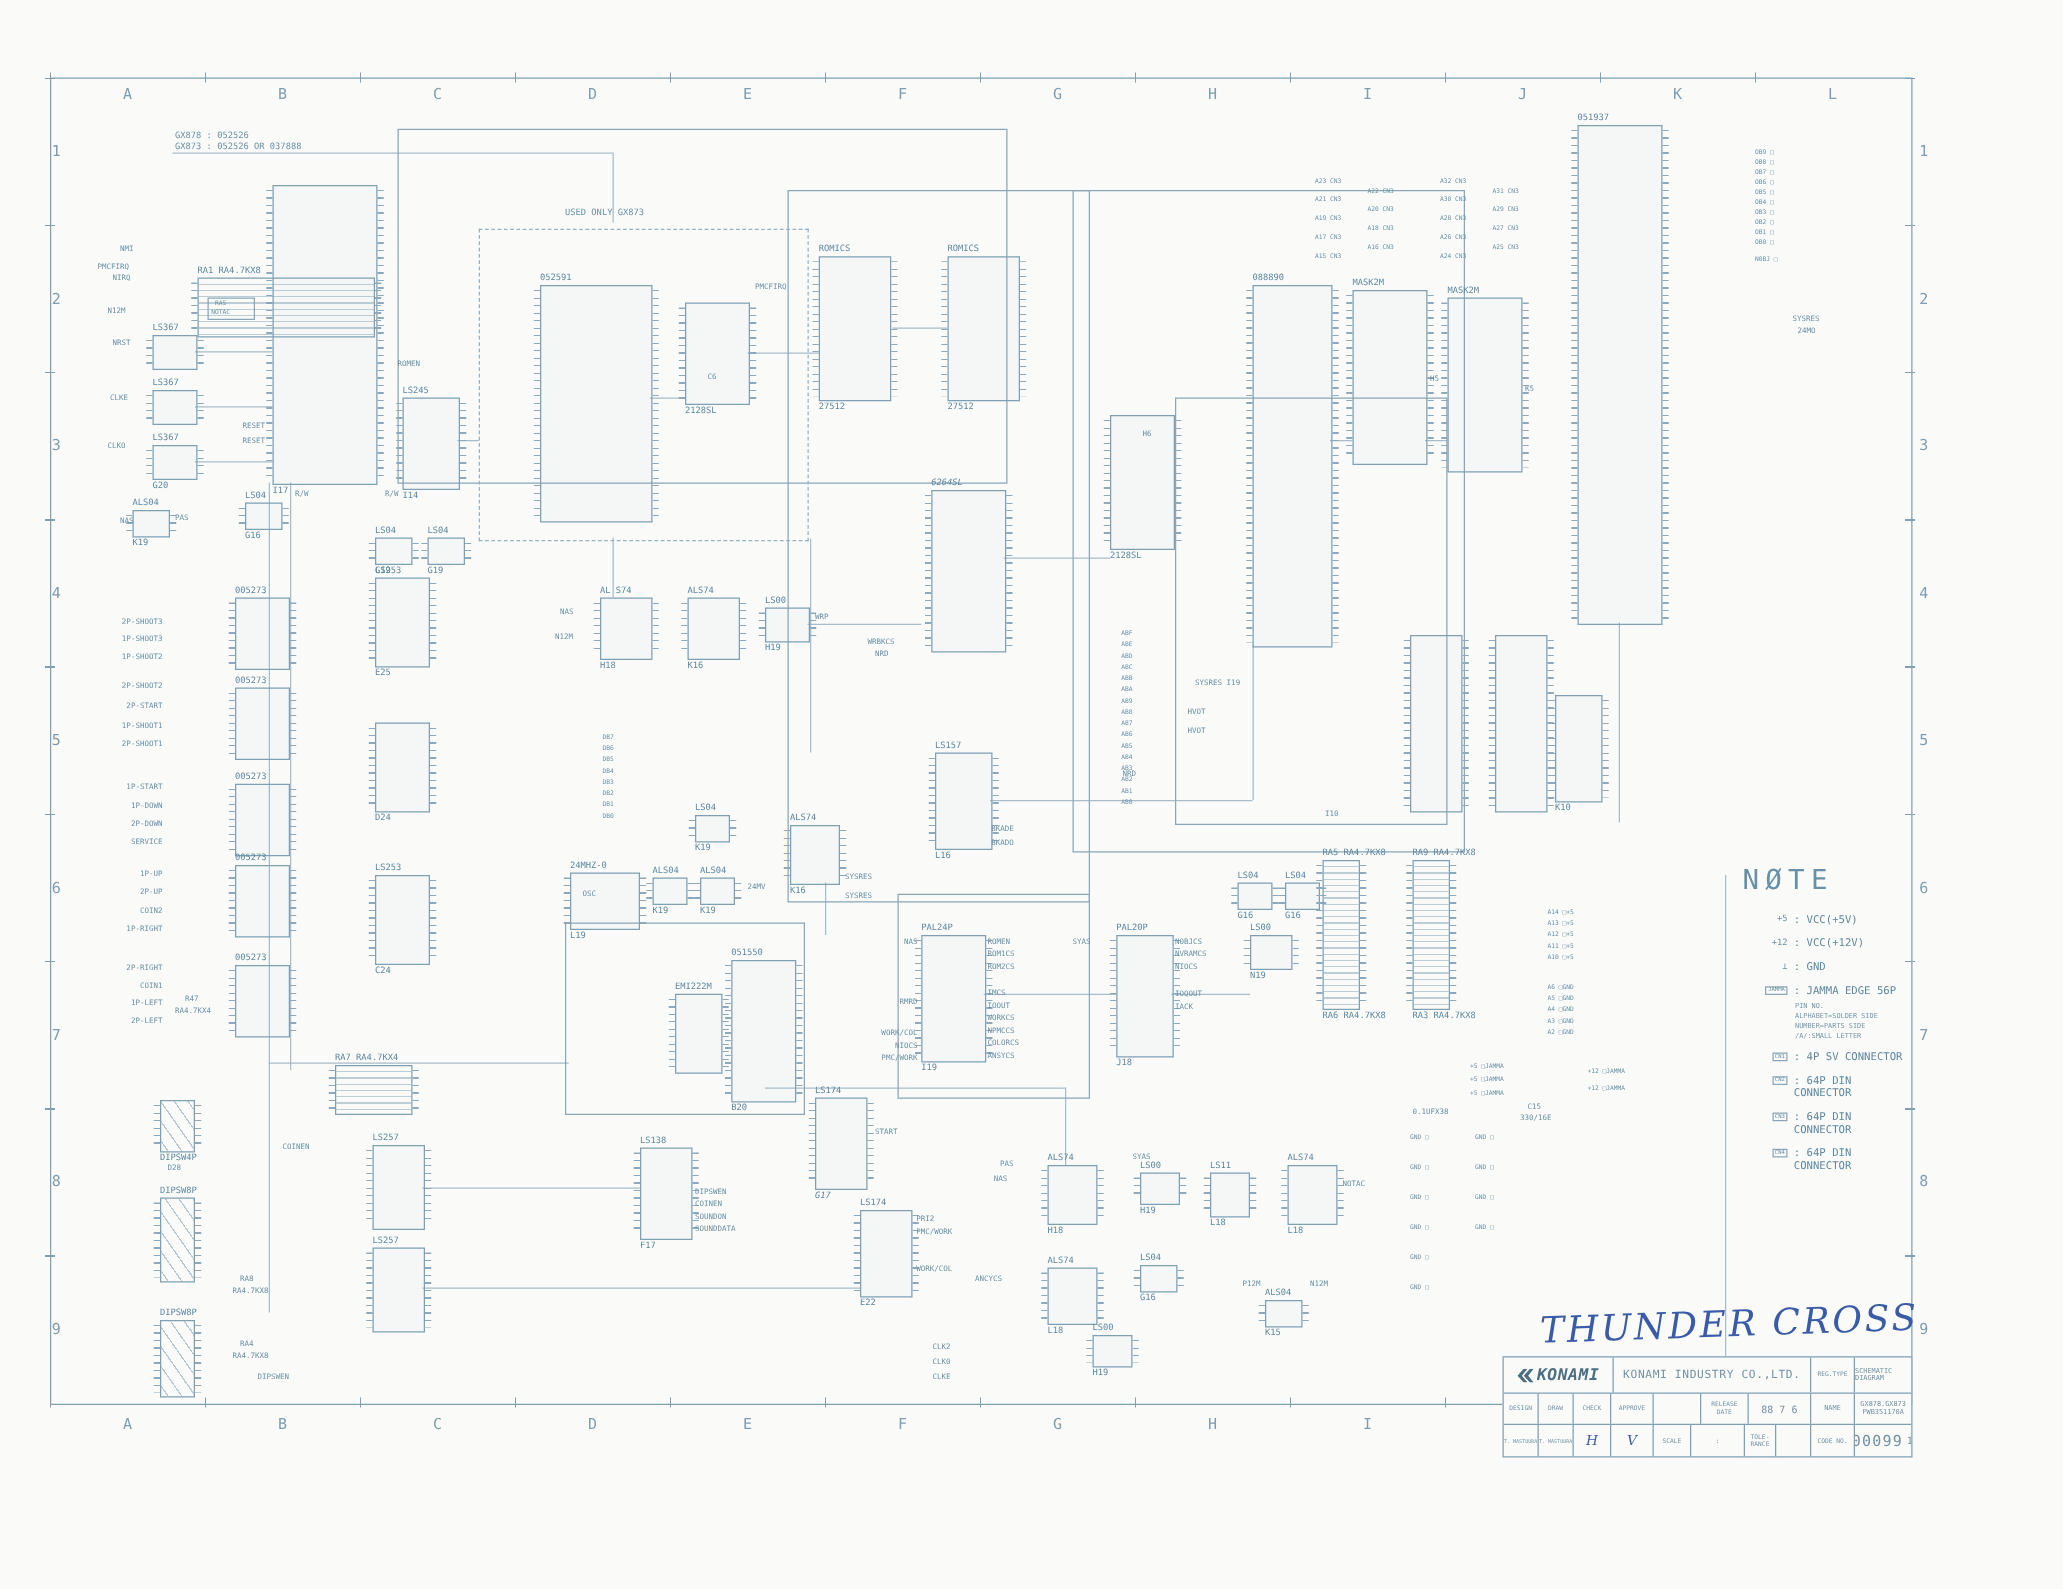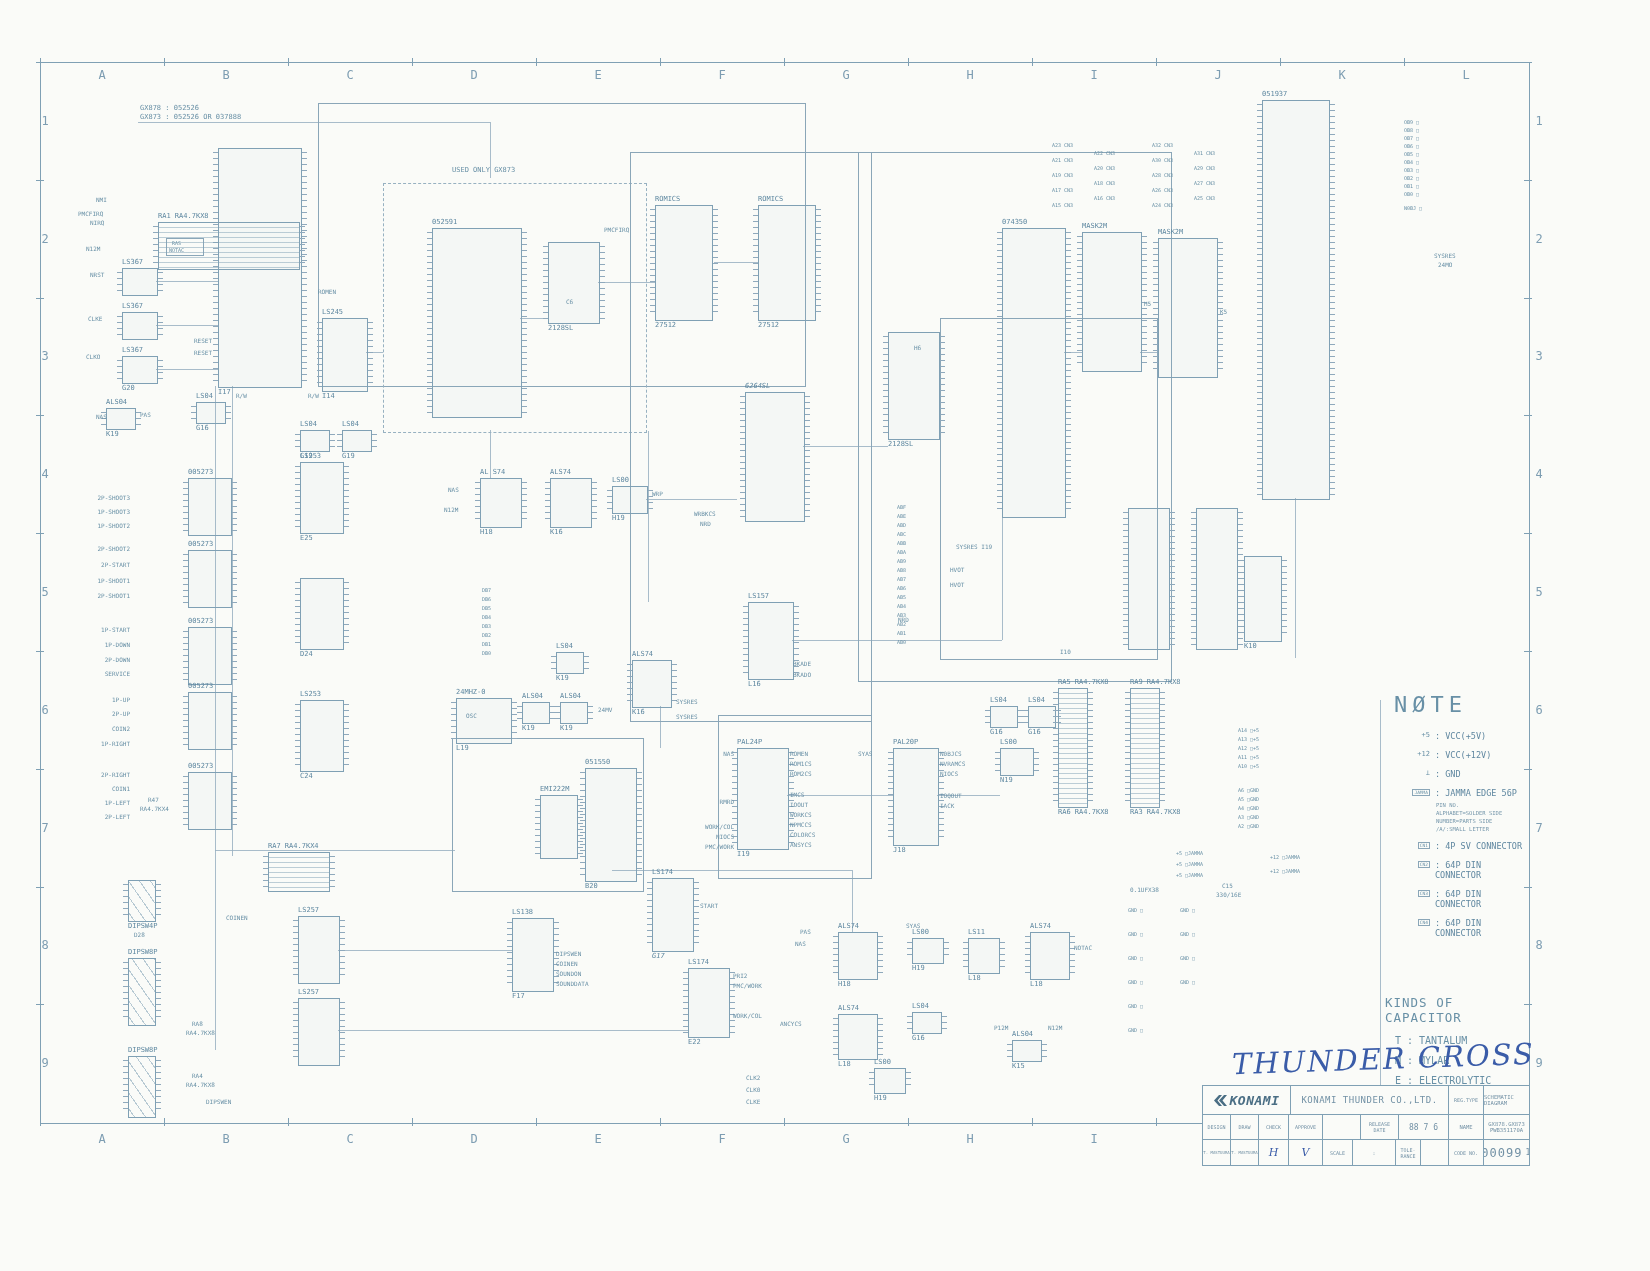--- a/index.html
+++ b/index.html
@@ -164,21 +164,21 @@
       <div class="ct" style="left: 655px; top: 195px;">ROMICS</div>
       <div class="cs" style="left: 655px; top: 321px;">27512</div>
       <div class="cbox" style="left: 758px; top: 205px; width: 56px; height: 114px;"></div>
       <div class="ct" style="left: 758px; top: 195px;">ROMICS</div>
       <div class="cs" style="left: 758px; top: 321px;">27512</div>
       <div class="cbox" style="left: 745px; top: 392px; width: 58px; height: 128px;"></div>
       <div class="ct" style="left: 745px; top: 382px; font-style: italic;">6264SL</div>
       <div class="cbox" style="left: 888px; top: 332px; width: 50px; height: 106px;"></div>
       <div class="cs" style="left: 888px; top: 440px;">2128SL</div>
       <div class="cbox" style="left: 1002px; top: 228px; width: 62px; height: 288px;"></div>
-      <div class="ct" style="left: 1002px; top: 218px;">074350</div>
+      <div class="ct" style="left: 1002px; top: 218px;">088890</div>
       <div class="cbox" style="left: 1082px; top: 232px; width: 58px; height: 138px;"></div>
       <div class="ct" style="left: 1082px; top: 222px;">MASK2M</div>
       <div class="cbox" style="left: 1158px; top: 238px; width: 58px; height: 138px;"></div>
       <div class="ct" style="left: 1158px; top: 228px;">MASK2M</div>
       <div class="cbox" style="left: 1262px; top: 100px; width: 66px; height: 398px;"></div>
       <div class="ct" style="left: 1262px; top: 90px;">051937</div>
       <div class="cbox" style="left: 322px; top: 318px; width: 44px; height: 72px;"></div>
       <div class="ct" style="left: 322px; top: 308px;">LS245</div>
       <div class="cs" style="left: 322px; top: 392px;">I14</div>
       <div class="cbox" style="left: 122px; top: 268px; width: 34px; height: 26px;"></div>
@@ -548,43 +548,34 @@
           <span class="nsym"><span class="bx">CN3</span></span>
           <span>: 64P DIN CONNECTOR</span>
         </div>
         <div class="nrow">
           <span class="nsym"><span class="bx">CN4</span></span>
           <span>: 64P DIN CONNECTOR</span>
         </div>
       </div>
   </div>
 
-  <div class="caps">
-    <h3>KINDS OF CAPACITOR</h3>
-    <div id="cap-items">
-        <div class="crow">T  : TANTALUM</div>
-        <div class="crow">M  : MYLAR</div>
-        <div class="crow">E  : ELECTROLYTIC</div>
-        <div class="crow">C  : CERAMIC</div>
-      </div>
-  </div>
 
   <div class="hand">THUNDER CROSS</div>
 
   <div class="tblock">
     <div class="trow" style="height:28px">
       <div class="tcell" style="width:88px">
         <span class="klogo">
           <svg width="13" height="11" viewBox="0 0 13 11">
               <path d="M0 5.5 L5 0 L8 0 L3.5 5.5 L8 11 L5 11 Z M5 5.5 L10 0 L13 0 L8.5 5.5 L13 11 L10 11 Z" fill="#4a6e84"></path>
             </svg>
           <span>KONAMI</span>
         </span>
       </div>
-      <div class="tcell company" style="flex:1">KONAMI THUNDER CO.,LTD.</div>
+      <div class="tcell company" style="flex:1">KONAMI INDUSTRY CO.,LTD.</div>
       <div class="tcell" style="width:35px;font-size:5px">REG.TYPE</div>
       <div class="tcell" style="width:45px;font-size:5.5px">SCHEMATIC DIAGRAM</div>
     </div>
     <div class="trow" style="height:24px">
       <div class="tcell" style="width:28px">DESIGN</div>
       <div class="tcell" style="width:28px">DRAW</div>
       <div class="tcell" style="width:30px">CHECK</div>
       <div class="tcell" style="width:34px">APPROVE</div>
       <div class="tcell" style="width:38px"></div>
       <div class="tcell" style="width:38px">

